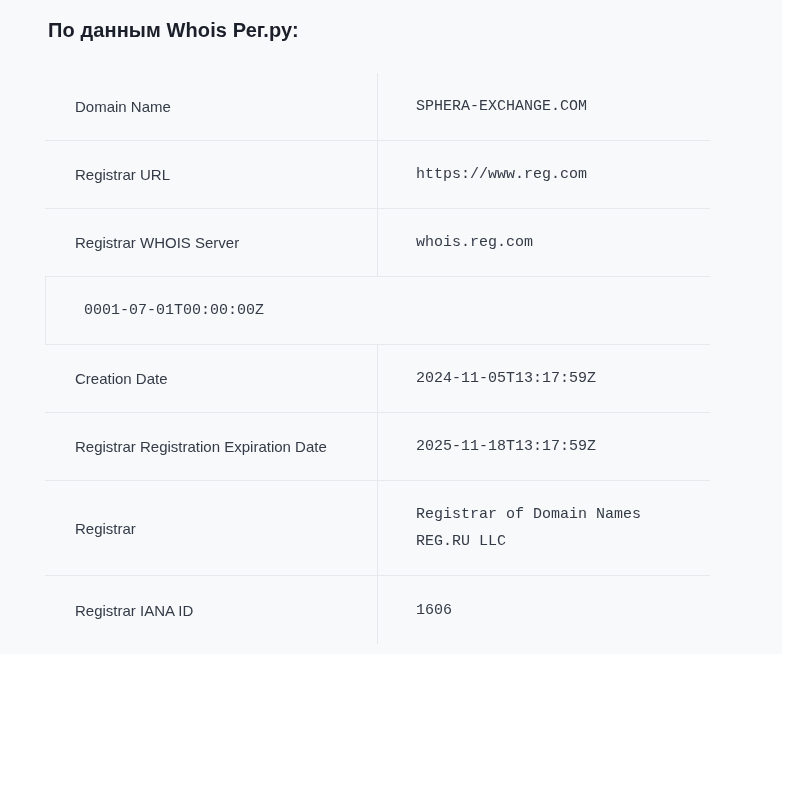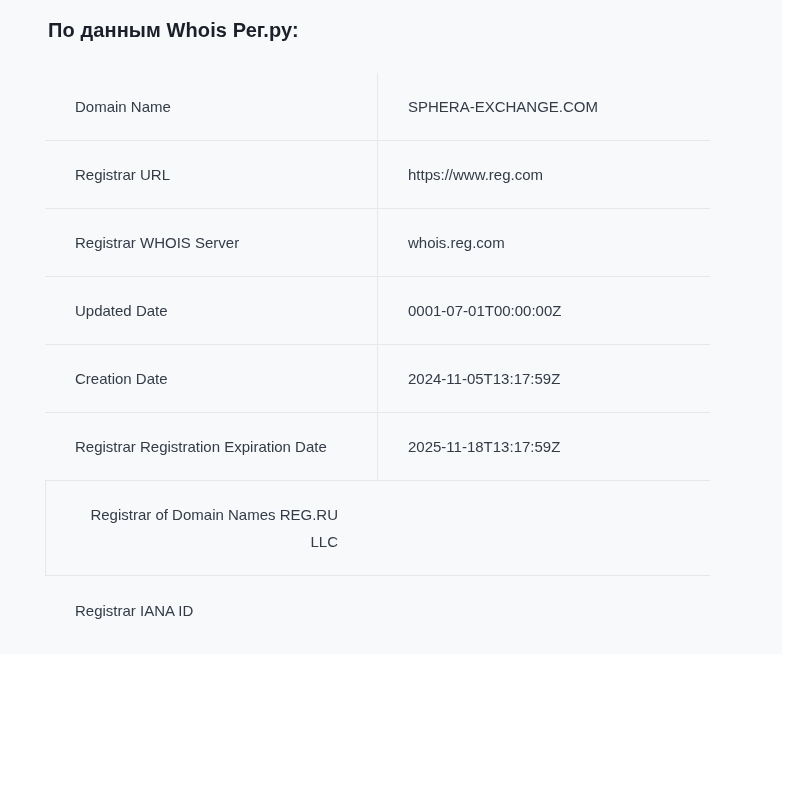--- a/index.html
+++ b/index.html
@@ -66,32 +66,32 @@
     border-bottom: none;
   }
   .cell {
     display: flex;
     align-items: center;
     font-size: 15px;
     line-height: 27px;
     color: var(--cell-text);
     padding-top: 20px;
     padding-bottom: 20px;
-    text-align: right;
   }
   .cell.label {
     width: 332px;
     padding-left: 30px;
     padding-right: 48px;
   }
   .cell.value {
     width: 333px;
     border-left: 1px solid var(--divider);
-    padding-left: 30px;
+    padding-left: 38px;
     padding-right: 40px;
+    font-family: Liberation Mono, monospace;
   }
 </style>
 </head>
 <body>
 
 <div class="content">
   <h2 class="title">По данным Whois Рег.ру:</h2>
   <div class="table">
   <div class="row">
     <div class="cell label">Domain Name</div>
@@ -103,37 +103,38 @@
     <div class="cell label">Registrar URL</div>
     <div class="cell value">https://www.reg.com</div>
   </div>
 
   <div class="row">
     <div class="cell label">Registrar WHOIS Server</div>
     <div class="cell value">whois.reg.com</div>
   </div>
 
   <div class="row">
-    <div class="cell label">Updated Date</div>
     <div class="cell value">0001-07-01T00:00:00Z</div>
   </div>
 
   <div class="row">
     <div class="cell label">Creation Date</div>
     <div class="cell value">2024-11-05T13:17:59Z</div>
   </div>
 
   <div class="row">
     <div class="cell label">Registrar Registration Expiration Date</div>
     <div class="cell value">2025-11-18T13:17:59Z</div>
   </div>
 
   <div class="row">
+    <div class="cell label">Registrar</div>
     <div class="cell value">Registrar of Domain Names REG.RU LLC</div>
   </div>
 
   <div class="row">
     <div class="cell label">Registrar IANA ID</div>
+    <div class="cell value">1606</div>
   </div>
 
 </div>
 </div>
 <div class="right-strip"></div>
 
 </body></html>

